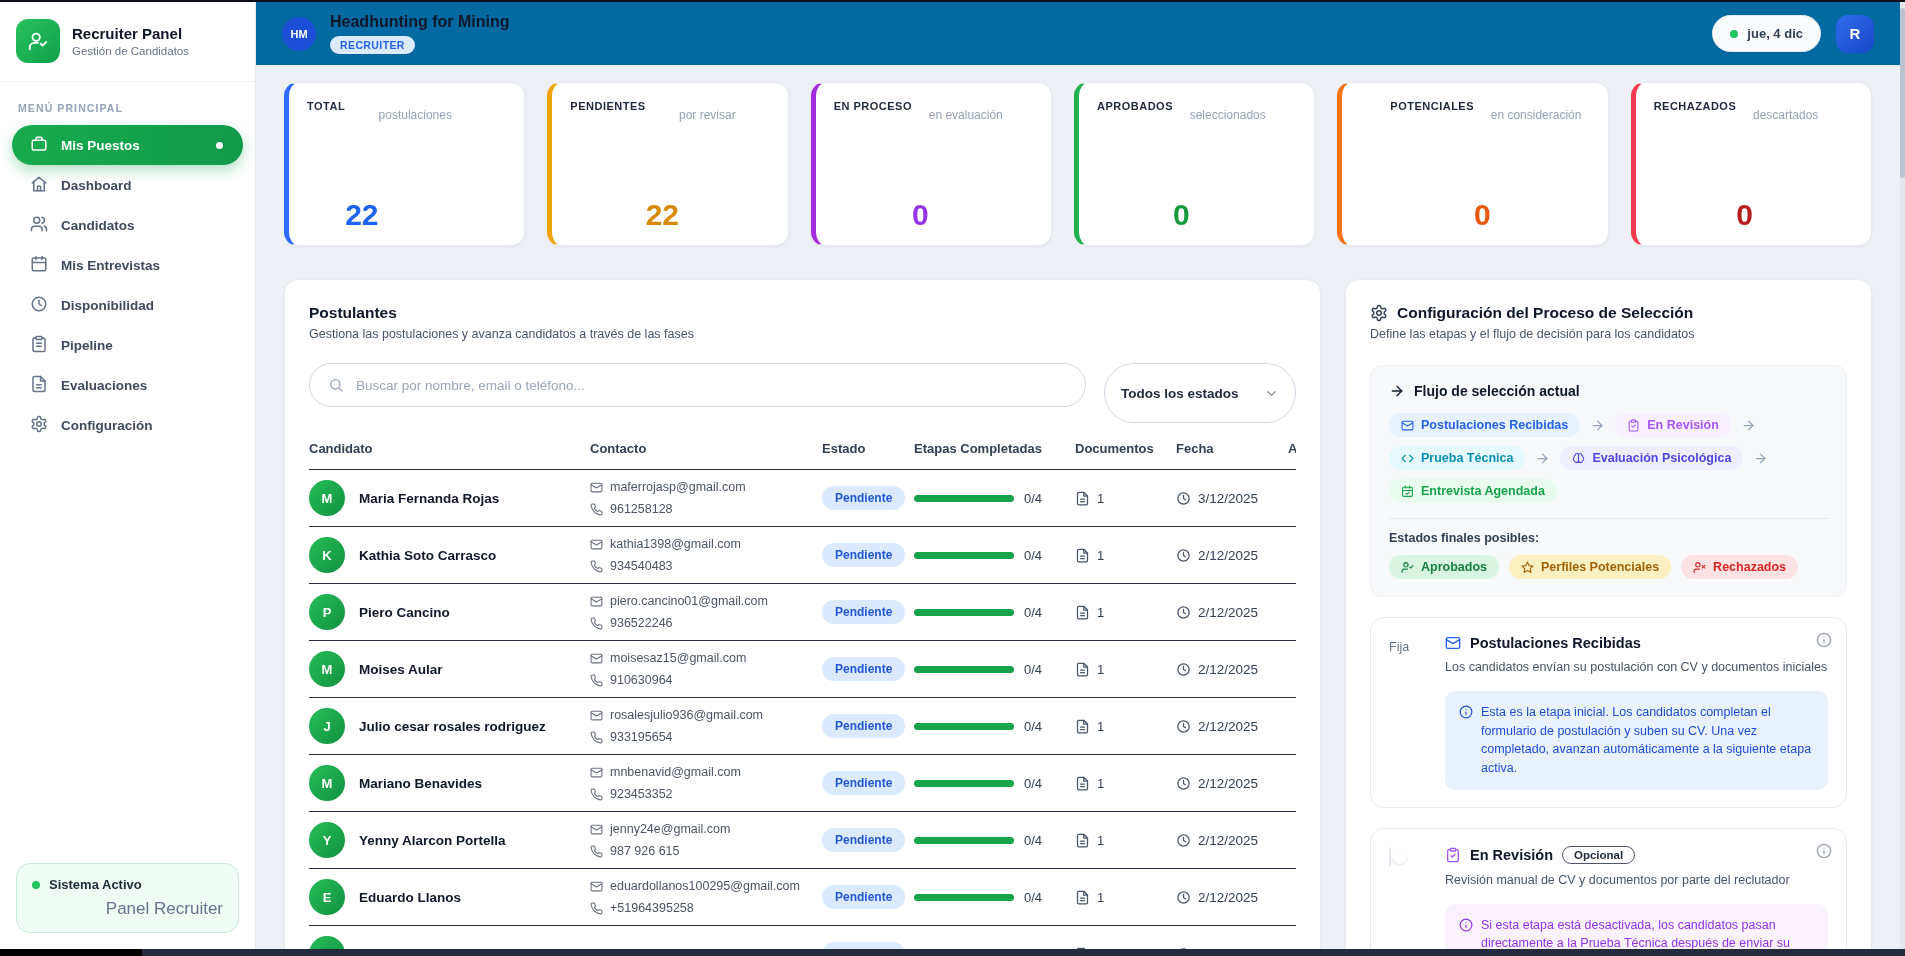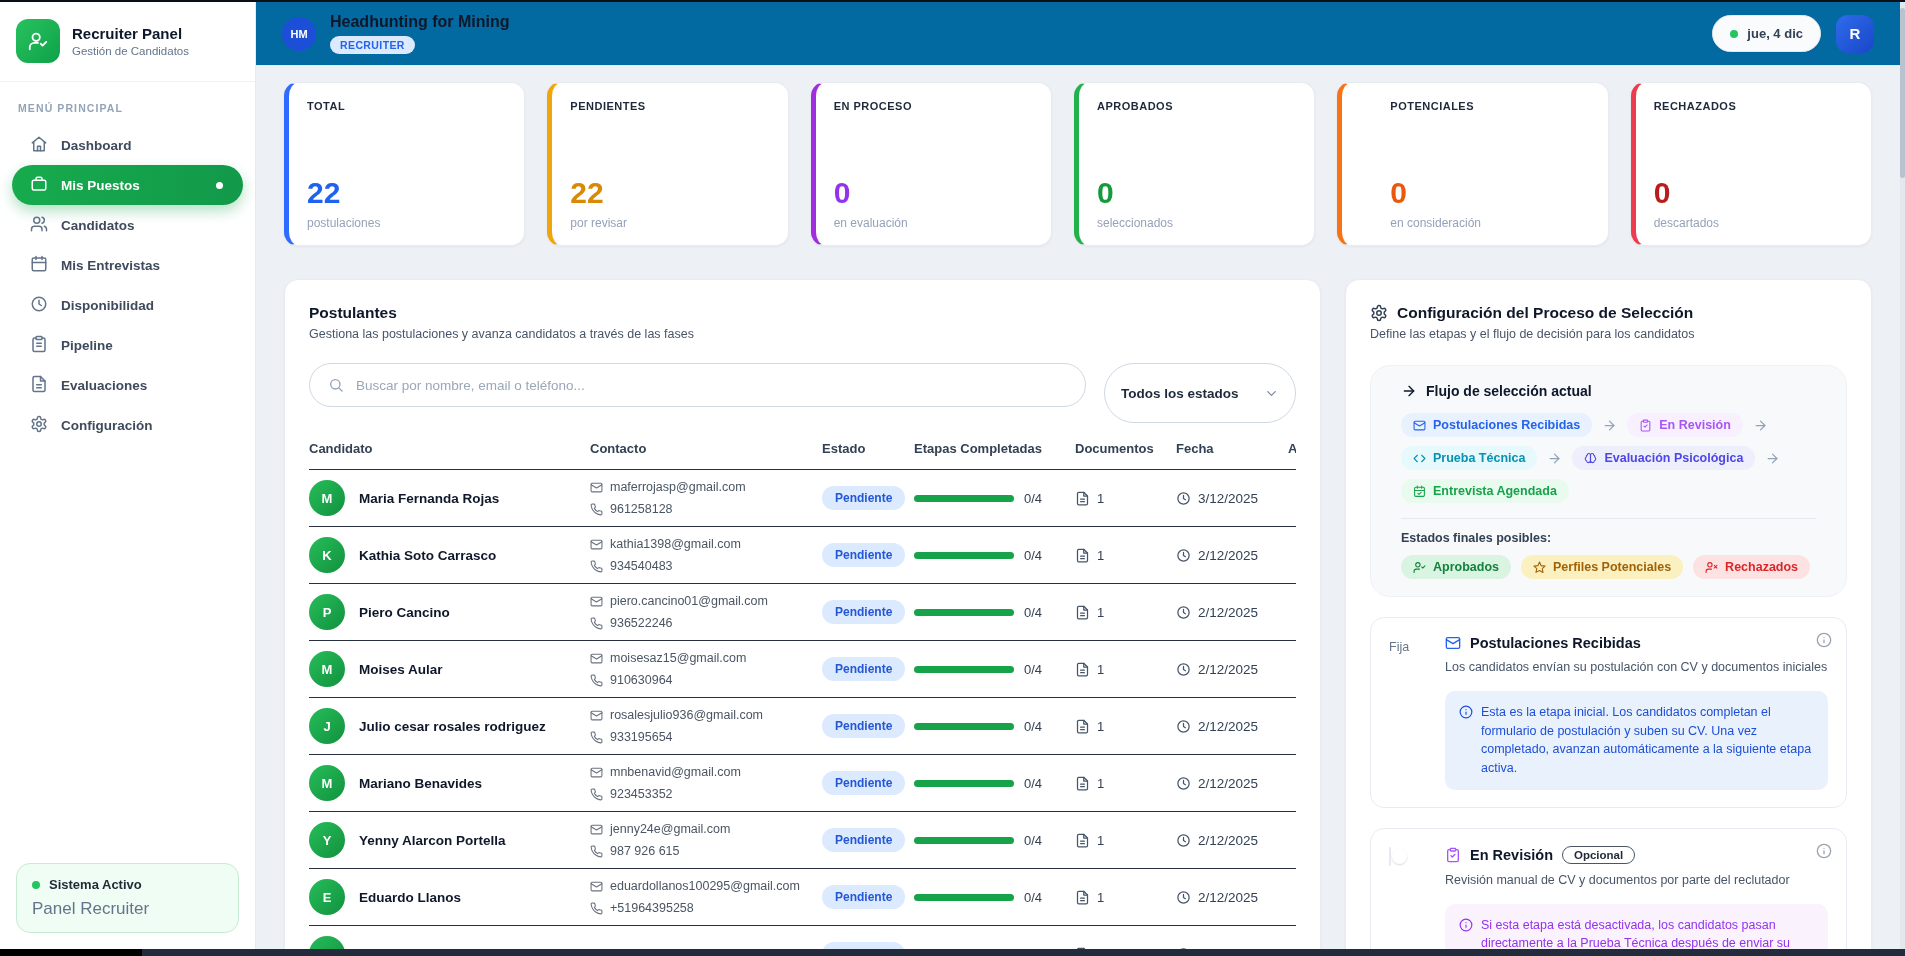--- a/index.html
+++ b/index.html
@@ -21,38 +21,38 @@
   .brand-sub { font-size: 11.5px; color: #64748b; margin-top: 3px; }
   .menu-label { margin: 20px 18px 11px; font-size: 10.5px; font-weight: 700; color: #94a3b8; letter-spacing: 1.1px; }
   .nav { display: flex; flex-direction: column; }
   .nav-item { display: flex; align-items: center; gap: 13px; height: 40px; margin: 0 12px; padding: 0 18px; border-radius: 999px; color: #3f4a5c; font-size: 13.5px; font-weight: 600; cursor: pointer; }
   .nav-item svg { width: 18px; height: 18px; color: #64748b; flex-shrink: 0; }
   .nav-item.active { background: linear-gradient(90deg, #17ab4d, #12994a); color: #fff; box-shadow: 0 6px 14px rgba(22,163,74,.32); }
   .nav-item.active svg { color: #fff; }
   .nav-dot { display: none; width: 7px; height: 7px; border-radius: 50%; background: #fff; margin-left: auto; margin-right: 2px; }
   .nav-item.active .nav-dot { display: block; }
   .sidebar-spacer { flex: 1; }
-  .status-box { margin: 16px; padding: 13px 15px; background: #f0fdf4; border: 1px solid #c9ead2; border-radius: 14px; }
+  .status-box { margin: 16px; padding: 13px 15px; background: #f0fdf4; border: 1px solid #c9ead2; border-radius: 14px; text-align: right; }
   .status-line { display: flex; align-items: center; gap: 9px; font-size: 13px; font-weight: 700; color: #1f2937; }
   .status-dot { width: 8px; height: 8px; border-radius: 50%; background: #22c55e; flex-shrink: 0; }
   .status-sub { margin-top: 7px; font-size: 17px; color: #64748b; }
 
   
   .header { position: absolute; left: 256px; top: 2px; right: 5px; height: 64px; background: #0369a1; border-bottom: 1px solid #e5e9f0; display: flex; align-items: center; padding: 0 26px; gap: 14px; z-index: 5; }
   .hm-avatar { width: 34px; height: 34px; border-radius: 50%; background: #1d4ed8; color: #fff; font-size: 11px; font-weight: 800; display: flex; align-items: center; justify-content: center; flex-shrink: 0; }
   .job-title { font-size: 16px; font-weight: 800; color: #0f172a; line-height: 1.15; }
   .role-badge { display: inline-block; margin-top: 4px; padding: 3px 10px; border-radius: 999px; background: #dbeafe; color: #2563eb; font-size: 10.5px; font-weight: 800; letter-spacing: .4px; }
   .header-right { margin-left: auto; display: flex; align-items: center; gap: 15px; }
   .date-pill { display: flex; align-items: center; gap: 9px; padding: 10px 17px; border: 1px solid #e5e9f0; border-radius: 999px; background: #fafbfd; font-size: 13px; font-weight: 600; color: #334155; box-shadow: 0 1px 2px rgba(15,23,42,.04); }
   .user-avatar { width: 38px; height: 38px; border-radius: 12px; background: linear-gradient(135deg, #2e6ceb, #1946c9); color: #fff; font-size: 15px; font-weight: 800; display: flex; align-items: center; justify-content: center; cursor: pointer; }
 
   
   .main { position: absolute; left: 256px; top: 66px; right: 5px; bottom: 7px; overflow: hidden; padding: 16px 28px 0; }
   .stats { display: flex; gap: 22px; }
-  .stat-card { flex: 1; height: 164px; background: #fff; border: 1px solid #e8ecf2; border-left-width: 5px; border-left-style: solid; border-radius: 14px; padding: 17px 18px 15px; display: flex; flex-direction: column; box-shadow: 0 1px 3px rgba(15,23,42,.05); }
+  .stat-card { flex: 1; height: 164px; background: #fff; border: 1px solid #e8ecf2; border-left-width: 5px; border-left-style: solid; border-radius: 14px; padding: 17px 18px 15px; display: flex; flex-direction: row; box-shadow: 0 1px 3px rgba(15,23,42,.05); }
   .stat-label { font-size: 11px; font-weight: 800; color: #1e293b; letter-spacing: .5px; }
   .stat-value { margin-top: auto; font-size: 30px; font-weight: 800; line-height: 1; }
   .stat-sub { margin-top: 8px; font-size: 12px; color: #94a3b8; }
 
   .content { display: flex; gap: 24px; margin-top: 33px; align-items: flex-start; }
   .panel { background: #fff; border: 1px solid #e8ecf2; border-radius: 14px; box-shadow: 0 1px 3px rgba(15,23,42,.05); }
   .table-panel { flex: 1; min-width: 0; padding: 24px; height: 1100px; }
   .config-panel { width: 527px; flex-shrink: 0; padding: 24px; height: 1100px; }
   .panel-title { font-size: 15.5px; font-weight: 800; color: #0f172a; }
   .panel-sub { margin-top: 5px; font-size: 12.5px; color: #475569; }
@@ -80,21 +80,21 @@
   .progress { width: 100px; height: 7px; border-radius: 999px; background: #e5eaf0; overflow: hidden; }
   .progress i { display: block; height: 100%; background: #16a34a; }
   .doc-cell, .date-cell { display: flex; align-items: center; gap: 7px; font-size: 13px; color: #334155; }
   .doc-cell svg { width: 15px; height: 15px; color: #475569; }
   .date-cell { font-size: 13.5px; }
   .date-cell svg { width: 15px; height: 15px; color: #475569; }
 
   
   .config-head { display: flex; align-items: center; gap: 9px; }
   .config-head svg { width: 18px; height: 18px; color: #334155; flex-shrink: 0; }
-  .flow-box { margin-top: 24px; background: #f7f9fb; border: 1px solid #eef1f6; border-radius: 20px; padding: 17px 30px; }
+  .flow-box { margin-top: 24px; background: #f7f9fb; border: 1px solid #eef1f6; border-radius: 12px; padding: 17px 18px; }
   .flow-title { display: flex; align-items: center; gap: 9px; font-size: 14px; font-weight: 800; color: #0f172a; margin-bottom: 14px; }
   .flow-title svg { width: 16px; height: 16px; color: #0f172a; }
   .flow-badges { display: flex; flex-wrap: wrap; align-items: center; gap: 9px 10px; }
   .flow-badge { display: inline-flex; align-items: center; gap: 7px; padding: 5px 12px; border-radius: 999px; font-size: 12.5px; font-weight: 700; white-space: nowrap; }
   .flow-badge svg { width: 13px; height: 13px; flex-shrink: 0; }
   .flow-arrow { color: #94a3b8; display: inline-flex; }
   .flow-arrow svg { width: 15px; height: 15px; }
   .flow-div { border: none; border-top: 1px solid #e4e9ef; margin: 15px 0 12px; }
   .final-label { font-size: 12.5px; font-weight: 700; color: #334155; margin-bottom: 10px; }
 
@@ -130,37 +130,37 @@
           </svg>
       </div>
       <div>
         <div class="brand-title">Recruiter Panel</div>
         <div class="brand-sub">Gestión de Candidatos</div>
       </div>
     </div>
     <div class="menu-label">MENÚ PRINCIPAL</div>
     <nav class="nav">
 
+        <div class="nav-item active">
+          <span class="ico"><svg viewBox="0 0 24 24" fill="none" stroke="currentColor" stroke-width="2" stroke-linecap="round" stroke-linejoin="round">
+              <rect x="3" y="7" width="18" height="13" rx="2"></rect>
+              <path d="M8 7V5a2 2 0 0 1 2-2h4a2 2 0 0 1 2 2v2"></path>
+            </svg></span>
+          <span>Mis Puestos</span>
+          <span class="nav-dot"></span>
+        </div>
+
         <div class="nav-item">
           <span class="ico"><svg viewBox="0 0 24 24" fill="none" stroke="currentColor" stroke-width="2" stroke-linecap="round" stroke-linejoin="round">
               <path d="M3 10.5 12 3l9 7.5"></path>
               <path d="M5 9v12h14V9"></path>
               <path d="M10 21v-6h4v6"></path>
             </svg></span>
           <span>Dashboard</span>
 
-        </div>
-
-        <div class="nav-item active">
-          <span class="ico"><svg viewBox="0 0 24 24" fill="none" stroke="currentColor" stroke-width="2" stroke-linecap="round" stroke-linejoin="round">
-              <rect x="3" y="7" width="18" height="13" rx="2"></rect>
-              <path d="M8 7V5a2 2 0 0 1 2-2h4a2 2 0 0 1 2 2v2"></path>
-            </svg></span>
-          <span>Mis Puestos</span>
-          <span class="nav-dot"></span>
         </div>
 
         <div class="nav-item">
           <span class="ico"><svg viewBox="0 0 24 24" fill="none" stroke="currentColor" stroke-width="2" stroke-linecap="round" stroke-linejoin="round">
               <circle cx="9" cy="7" r="4"></circle>
               <path d="M2 21v-2a4 4 0 0 1 4-4h6a4 4 0 0 1 4 4v2"></path>
               <path d="M16 3.1a4 4 0 0 1 0 7.8"></path>
               <path d="M22 21v-2a4 4 0 0 0-3-3.9"></path>
             </svg></span>
           <span>Candidatos</span>

